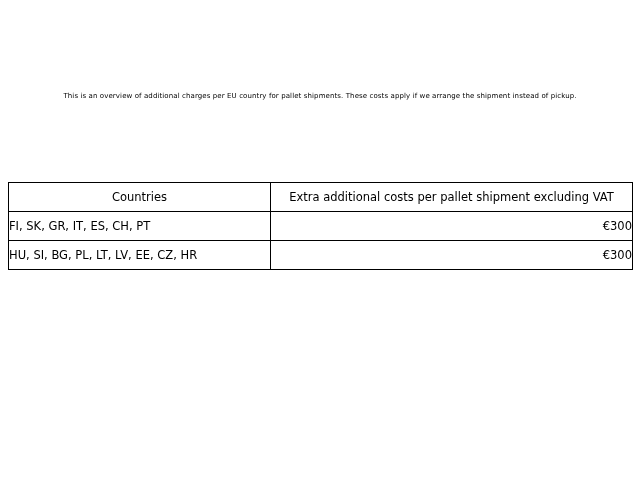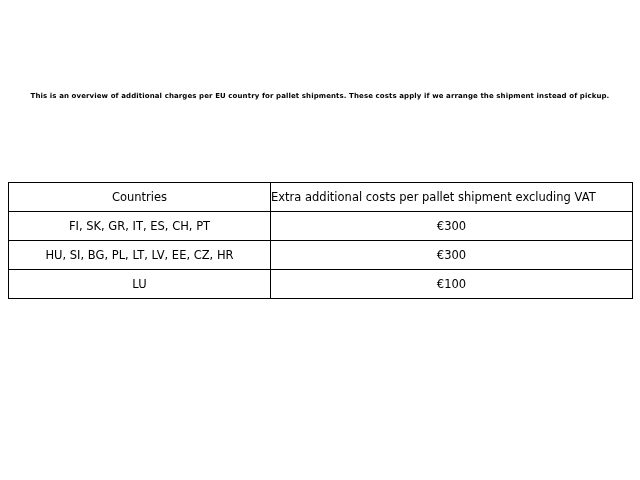--- a/index.html
+++ b/index.html
@@ -15,21 +15,21 @@
     font-family: "DejaVu Sans", "Liberation Sans", sans-serif;
     color: #000000;
   }
   .intro {
     position: absolute;
     top: 90px;
     left: 0;
     width: 640px;
     text-align: center;
     font-size: 7px;
-    font-weight: bold;
+    font-weight: normal;
     line-height: 12px;
     color: #000000;
     letter-spacing: 0.1px;
   }
   table.costs {
     position: absolute;
     left: 8px;
     top: 182px;
     width: 624px;
     border-collapse: collapse;
@@ -44,29 +44,29 @@
     font-weight: normal;
     color: #000000;
     vertical-align: middle;
     white-space: nowrap;
     overflow: hidden;
   }
   th.hdr-countries {
     margin-left: 20px;
   }
   th.hdr-costs {
-    text-align: left;
+    text-align: center;
     padding-left: 10px;
   }
   td.countries-cell {
-    text-align: center;
+    text-align: left;
     padding-left: 24px;
   }
   td.cost-cell {
-    text-align: center;
+    text-align: right;
     padding-left: 30px;
   }
 </style>
 </head>
 <body>
 
 <div class="intro">This is an overview of additional charges per EU country for pallet shipments. These costs apply if we arrange the shipment instead of pickup.</div>
 
 <table class="costs">
   <colgroup>
@@ -81,18 +81,14 @@
   </thead>
   <tbody>
     <tr>
       <td class="countries-cell">FI, SK, GR, IT, ES, CH, PT</td>
       <td class="cost-cell">€300</td>
     </tr>
     <tr>
       <td class="countries-cell">HU, SI, BG, PL, LT, LV, EE, CZ, HR</td>
       <td class="cost-cell">€300</td>
     </tr>
-    <tr>
-      <td class="countries-cell">LU</td>
-      <td class="cost-cell">€100</td>
-    </tr>
   </tbody>
 </table>
 
 </body></html>

